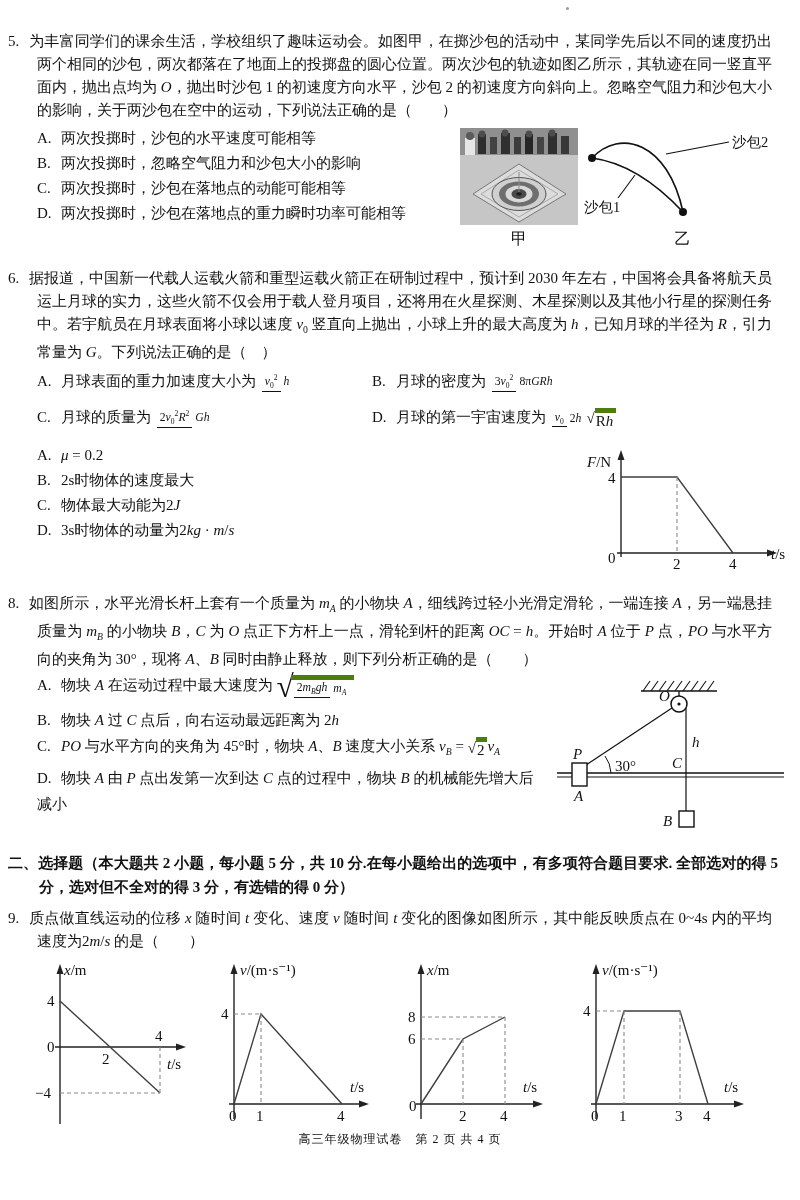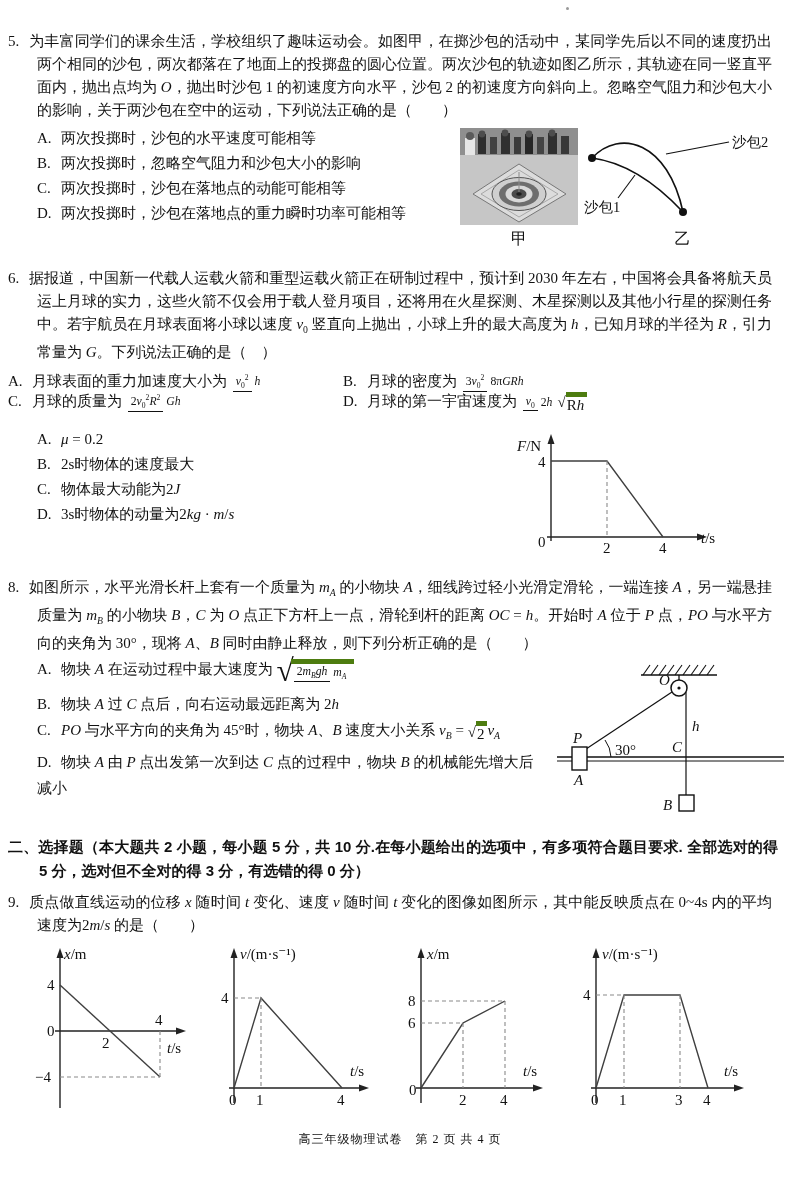--- a/index.html
+++ b/index.html
@@ -30,26 +30,26 @@
   .frac{display:inline-flex;flex-direction:row;align-items:center;
         vertical-align:middle;font-size:0.78em;line-height:1.25;margin:0 2px;}
   .frac .fn{border-bottom:1px solid #111;padding:0 3px;}
   .frac .fd{padding:0 3px;}
   .rt{vertical-align:middle;}
   .rt.big{font-size:2.1em;font-weight:400;vertical-align:middle;margin-right:-3px;line-height:0;}
   .rtb{border-top:5px solid #4d7c0f;padding:0 3px 0 1px;vertical-align:middle;display:inline-block;line-height:1.15;}
   
   .fig-right{float:right;margin:2px 0 4px 10px;}
   
-  .opts-grid{display:grid;grid-template-columns:335px 1fr;margin-top:8px;}
+  .opts-grid{margin-left:29px;display:grid;grid-template-columns:335px 1fr;row-gap:16px;margin-top:8px;}
   .opts-grid .opt{line-height:1.3;}
   
   .section-head{
     font-weight:bold;
-    font-family:Liberation Sans, sans-serif;
+    font-family:Liberation Serif, serif;
     padding-left:31px;text-indent:-31px;
     line-height:24px;margin:14px 10px 8px 0;text-align:justify;
   }
   
   .charts-row{display:flex;align-items:flex-start;margin:6px 0 0 14px;gap:10px;}
   .chart-col{display:flex;flex-direction:column;align-items:center;}
   
   svg text{font-family:"Liberation Serif","DejaVu Serif",serif;fill:#111;}
   svg .iv{font-style:italic;}
   .axis{stroke:#222;stroke-width:1.4;fill:none;}
@@ -157,21 +157,21 @@
               </span></span></div>
         <div class="opt"><span class="opt-label">D.</span><span>月球的第一宇宙速度为 <span class="frac">
                 <span class="fn"><i>v</i><sub>0</sub></span>
                 <span class="fd">2<i>h</i></span>
               </span><span class="rt">√</span><span class="rtb">R<i>h</i></span></span></div>
       </div>
     </div>
 
     <div class="q">
 
-      <div class="fig-right" style="margin-right:70px;text-align:center;">
+      <div class="fig-right" style="text-align:center;">
         <svg width="215" height="126" viewBox="0 0 215 126">
           <g>
             <line x1="48" y1="112" x2="48" y2="12" class="axis"></line>
             <polygon points="48,5 44.5,15 51.5,15" class="axis-arrow"></polygon>
             <line x1="44" y1="108" x2="197" y2="108" class="axis"></line>
             <polygon points="204,108 194,104.5 194,111.5" class="axis-arrow"></polygon>
           </g>
           <polyline points="48,32 104,32 160,108" class="dataline"></polyline>
           <line x1="104" y1="32" x2="104" y2="108" class="dash"></line>
           <text x="14" y="22" class="alabel"><tspan class="iv">F</tspan><tspan>/N</tspan></text>

